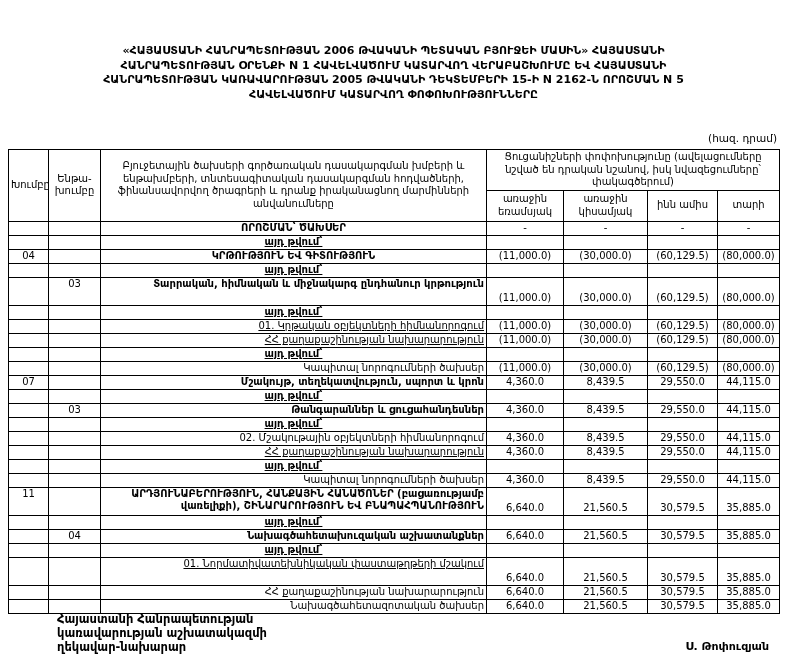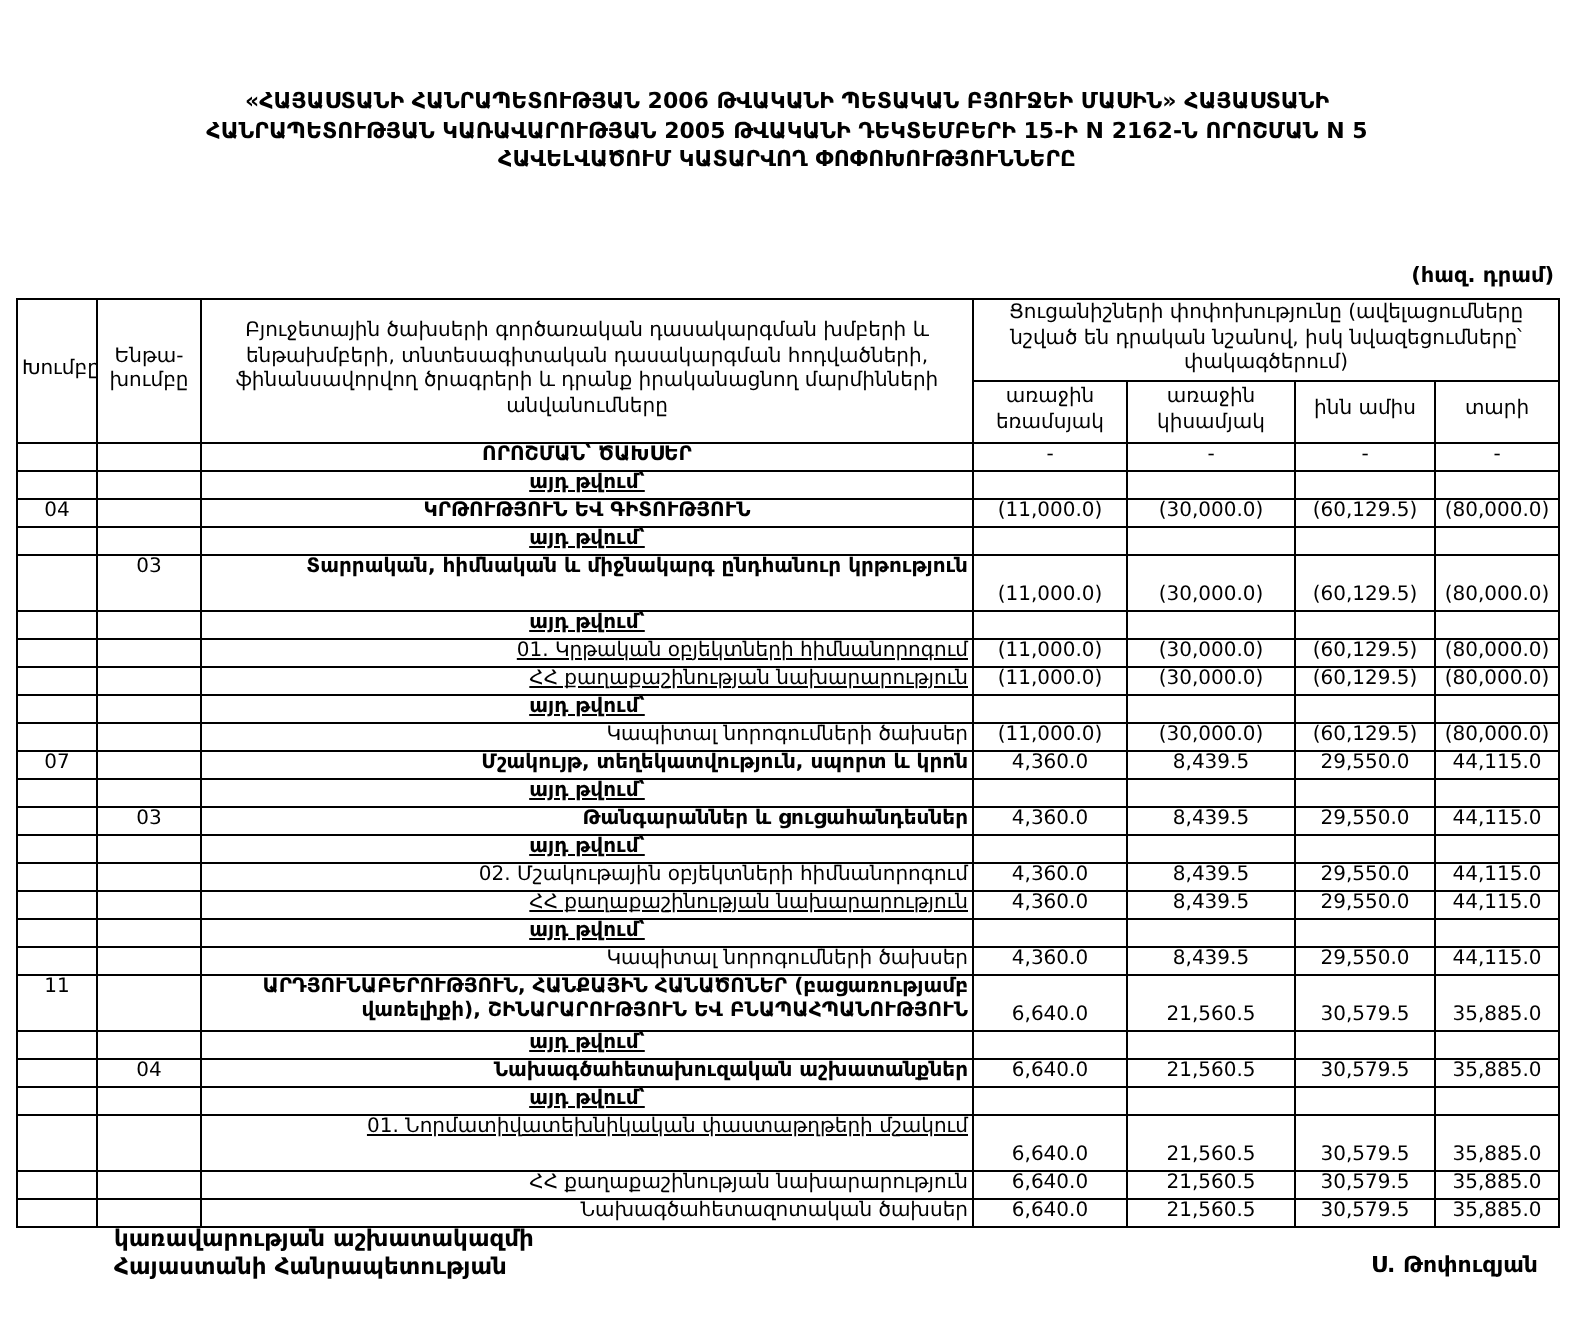--- a/index.html
+++ b/index.html
@@ -15,21 +15,21 @@
     margin: 44px 60px 0 60px;
     text-align: center;
     font-weight: bold;
     font-size: 11px;
     line-height: 14.5px;
   }
 
   .unit-note {
     position: absolute;
     top: 132px; right: 10px;
-    font-weight: bold;
+    font-weight: normal;
     font-size: 10.5px;
   }
 
   table.budget {
     position: absolute;
     top: 149px; left: 8px;
     border-collapse: collapse;
     table-layout: fixed;
     width: 771px;
     font-size: 10px;
@@ -81,20 +81,21 @@
     padding-bottom: 1px;
   }
 </style>
 </head>
 <body>
 
 <div class="doc">
 
   <div class="title" id="titleBlock">
       <div>«ՀԱՅԱՍՏԱՆԻ ՀԱՆՐԱՊԵՏՈՒԹՅԱՆ 2006 ԹՎԱԿԱՆԻ ՊԵՏԱԿԱՆ ԲՅՈՒՋԵԻ ՄԱՍԻՆ» ՀԱՅԱՍՏԱՆԻ</div>
+      <div>ՀԱՆՐԱՊԵՏՈՒԹՅԱՆ ՕՐԵՆՔԻ N 1 ՀԱՎԵԼՎԱԾՈՒՄ ԿԱՏԱՐՎՈՂ ՎԵՐԱԲԱՇԽՈՒՄԸ ԵՎ ՀԱՅԱՍՏԱՆԻ</div>
       <div>ՀԱՆՐԱՊԵՏՈՒԹՅԱՆ ԿԱՌԱՎԱՐՈՒԹՅԱՆ 2005 ԹՎԱԿԱՆԻ ԴԵԿՏԵՄԲԵՐԻ 15-Ի N 2162-Ն ՈՐՈՇՄԱՆ N 5</div>
       <div>ՀԱՎԵԼՎԱԾՈՒՄ ԿԱՏԱՐՎՈՂ ՓՈՓՈԽՈՒԹՅՈՒՆՆԵՐԸ</div>
     </div>
 
   <div class="unit-note">(հազ. դրամ)</div>
 
   <table class="budget">
     <colgroup>
       <col style="width:40px">
       <col style="width:52px">
@@ -342,19 +343,20 @@
           <td class="c-val">6,640.0</td>
           <td class="c-val">21,560.5</td>
           <td class="c-val">30,579.5</td>
           <td class="c-val">35,885.0</td>
         </tr>
       </tbody>
   </table>
 
   <div class="footer">
     <div class="footer-left" id="footerLeft">
+        <div>Հայաստանի Հանրապետության</div>
         <div>կառավարության աշխատակազմի</div>
-        <div>Հայաստանի Հանրապետության</div>
+        <div>ղեկավար-նախարար</div>
       </div>
     <div class="footer-right">Ս. Թոփուզյան</div>
   </div>
 
 </div>
 
 </body></html>

